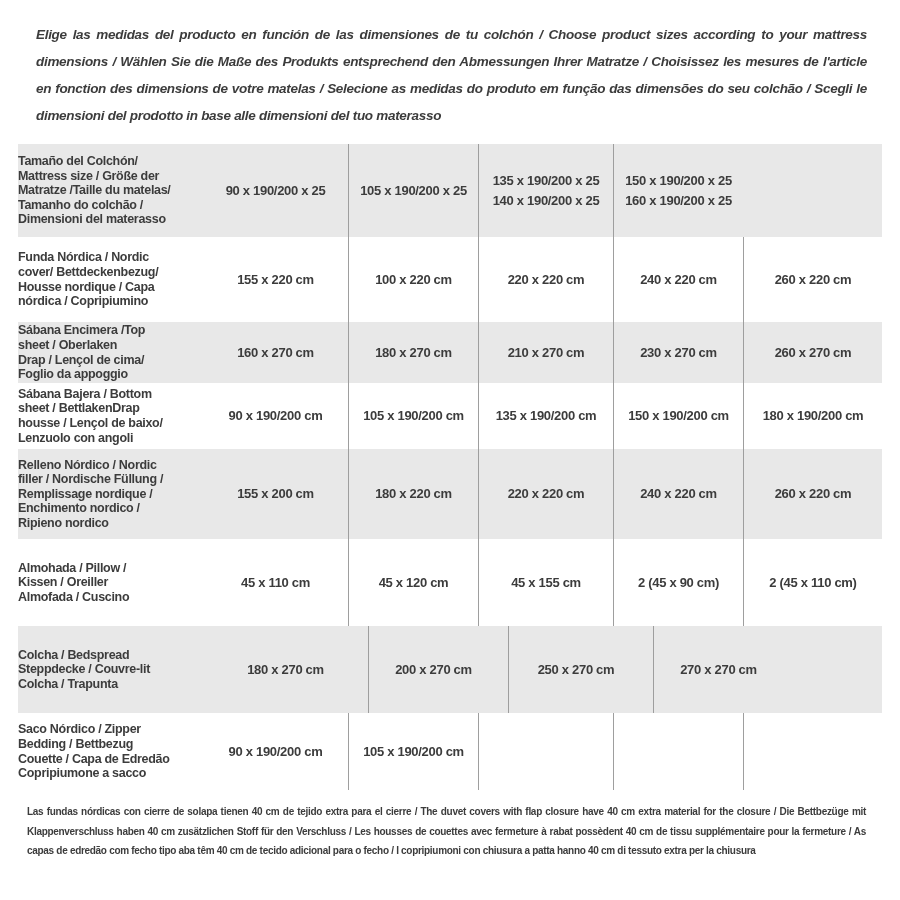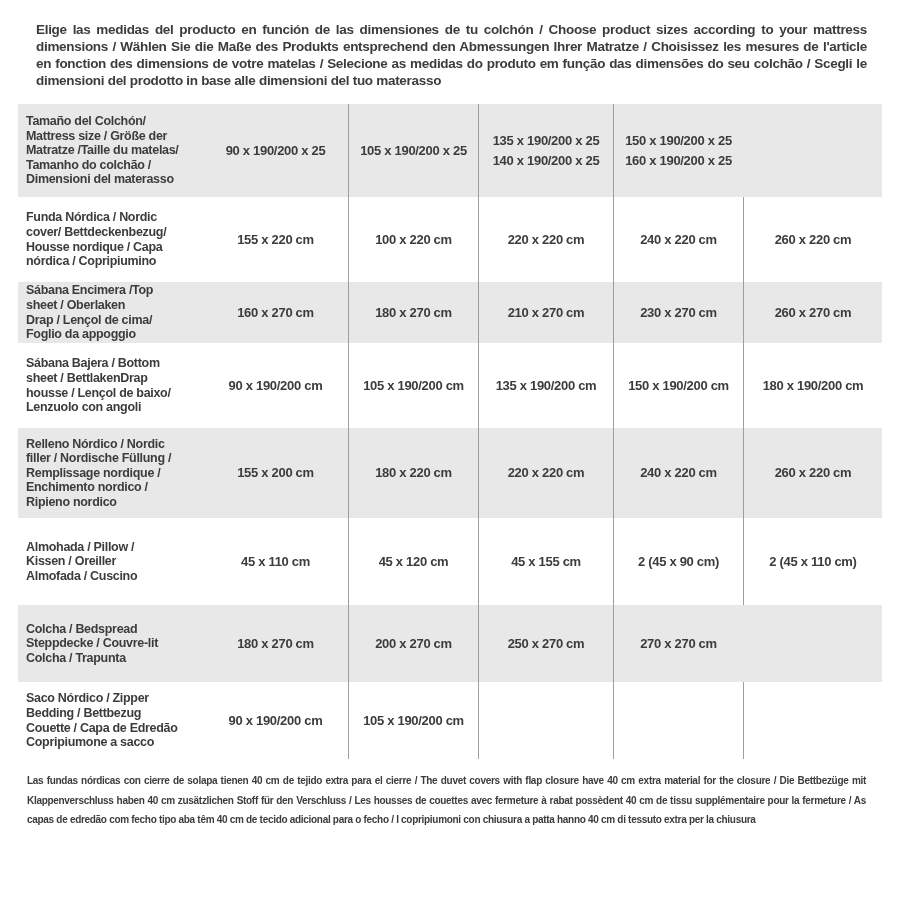--- a/index.html
+++ b/index.html
@@ -7,51 +7,51 @@
   body {
     font-family: "Liberation Sans", sans-serif;
     font-weight: 700;
     color: #3c3c3c;
   }
   .page { width: 900px; height: 900px; background: #ffffff; }
 
   .intro {
     padding: 21px 33px 0 36px;
     font-size: 13.5px;
-    line-height: 17px;
+    line-height: 27px;
     letter-spacing: -0.3px;
     text-align: justify;
     text-justify: inter-word;
+    font-style: italic;
   }
 
   .size-table {
     margin: 15px 18px 0 18px;
     width: 864px;
   }
   .trow { display: flex; width: 864px; }
   .trow:nth-child(odd) { background: #e8e8e8; }
   .trow:nth-child(1) { height: 93px; }
   .trow:nth-child(2) { height: 85px; }
   .trow:nth-child(3) { height: 61px; }
-  .trow:nth-child(4) { height: 85px; }
+  .trow:nth-child(4) { height: 66px; }
   .trow:nth-child(5) { height: 90px; }
   .trow:nth-child(6) { height: 87px; }
-  .trow:nth-child(7) { height: 77px; }
+  .trow:nth-child(7) { height: 87px; gap: 10px; }
   .trow:nth-child(8) { height: 77px; }
 
   .cell {
     display: flex;
     align-items: center;
     white-space: pre-line;
     font-size: 12.5px;
     letter-spacing: -0.3px;
   }
   .cell.label {
     width: 185px;
-    padding-left: 8px;
     line-height: 14.6px;
     justify-content: flex-start;
   }
   .cell.val {
     justify-content: center;
     text-align: center;
     line-height: 20px;
     font-size: 13px;
   }
   .trow > .cell:nth-child(2) { width: 145px; }

